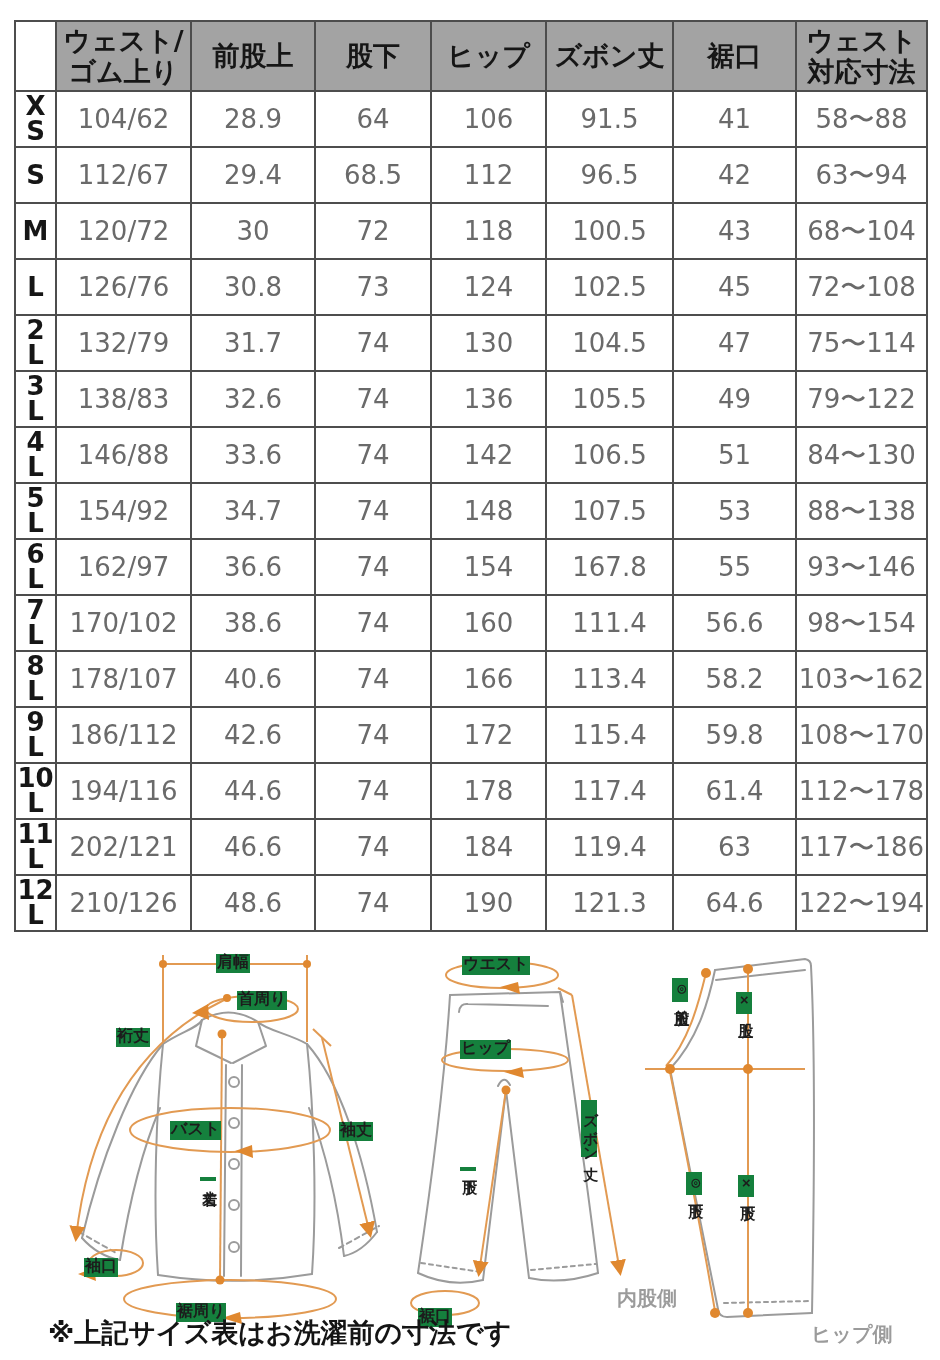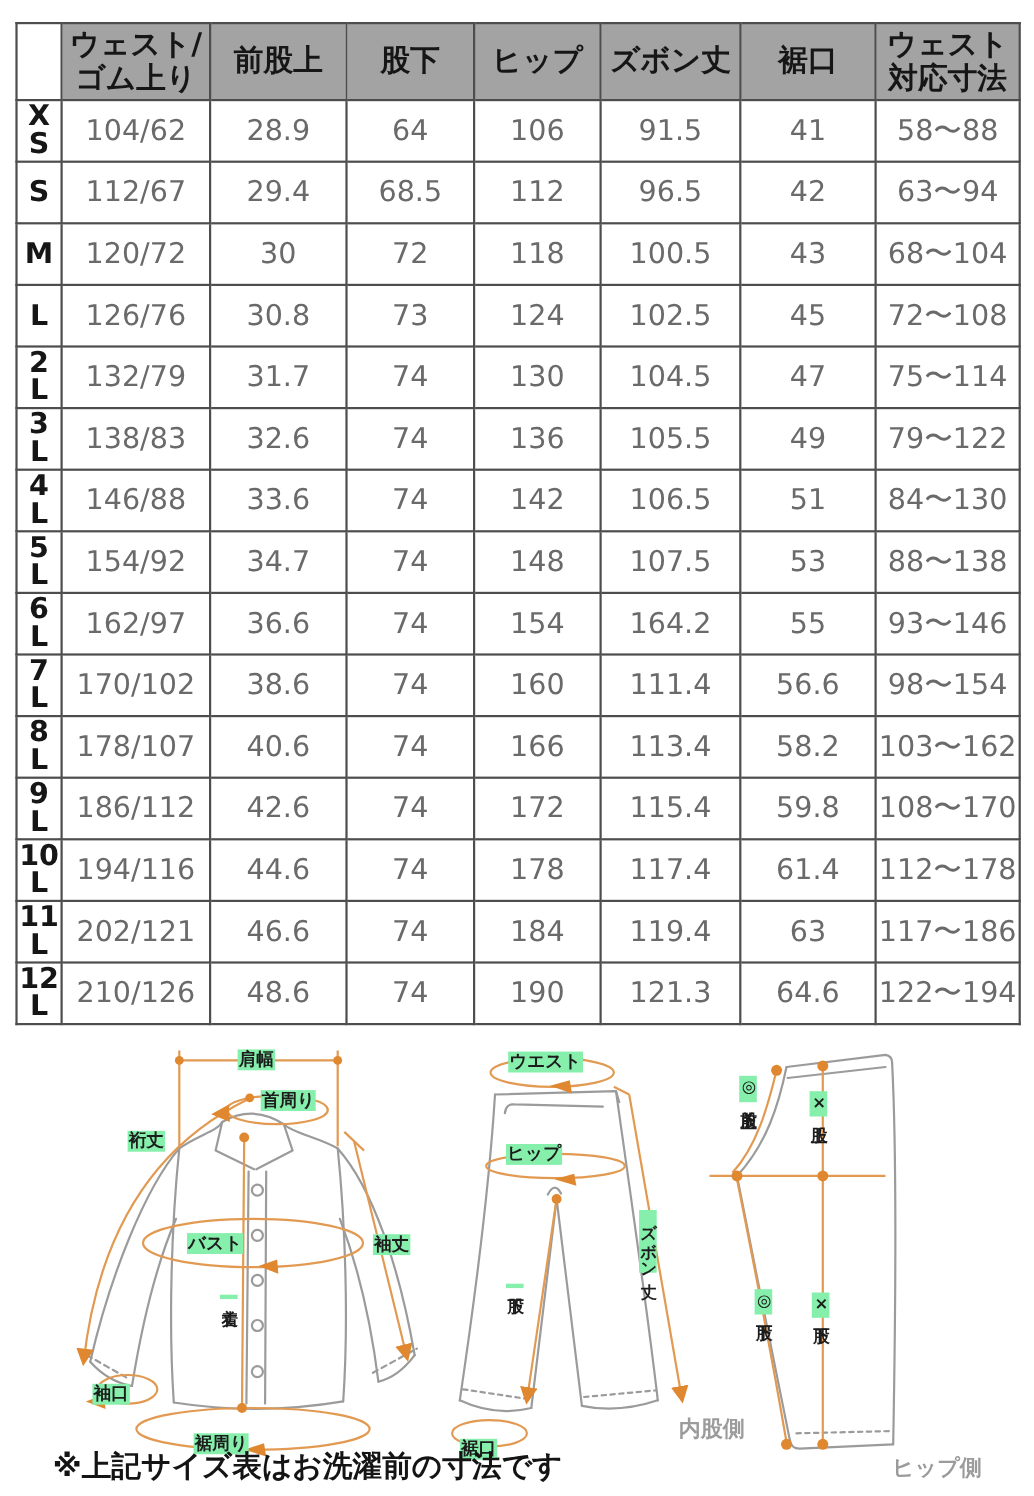--- a/index.html
+++ b/index.html
@@ -7,21 +7,21 @@
   .size-table{border-collapse:collapse;table-layout:fixed;margin:20px 0 0 14px;width:912px;}
   .size-table th,.size-table td{border:2px solid #4d4d4d;text-align:center;vertical-align:middle;padding:0;overflow:hidden;}
   .size-table thead th{background:#a3a3a3;color:#161616;font-size:27px;font-weight:bold;height:68px;line-height:1.15;white-space:pre-line;}
   .size-table thead th.corner{background:#ffffff;}
   .size-table tbody tr{height:56px;}
   .size-table tbody th{background:#ffffff;color:#161616;font-size:26px;font-weight:bold;line-height:0.95;white-space:pre-line;}
   .size-table tbody td{color:#6a6a6a;font-size:26px;font-weight:normal;line-height:1;}
   .diagrams{position:relative;width:940px;height:424px;}
   .diagram{position:absolute;}
   .diagram svg{display:block;position:absolute;left:0;top:0;}
-  .dlabel{position:absolute;font-size:16px;font-weight:bold;color:#1c1c1c;background:#86efac;line-height:1.05;padding:1px 1px;white-space:nowrap;}
+  .dlabel{position:absolute;font-size:16px;font-weight:bold;color:#1c1c1c;background:#15803d;line-height:1.05;padding:1px 1px;white-space:nowrap;font-family:Liberation Mono, monospace;}
   .dlabel.v{writing-mode:vertical-rl;text-orientation:upright;font-size:15px;letter-spacing:1px;padding:1px 0;}
   .glabel{position:absolute;font-size:20px;font-weight:bold;color:#9b9b9b;line-height:1;white-space:nowrap;}
   .note{position:absolute;left:48px;top:383px;font-size:27px;font-weight:bold;color:#141414;white-space:nowrap;}
 </style>
 </head>
 <body>
 
 <table class="size-table">
   <colgroup>
     <col style="width:41px">
@@ -133,21 +133,21 @@
         <td>53</td>
         <td>88〜138</td>
       </tr>
       <tr>
         <th>6
 L</th>
         <td>162/97</td>
         <td>36.6</td>
         <td>74</td>
         <td>154</td>
-        <td>164.2</td>
+        <td>167.8</td>
         <td>55</td>
         <td>93〜146</td>
       </tr>
       <tr>
         <th>7
 L</th>
         <td>170/102</td>
         <td>38.6</td>
         <td>74</td>
         <td>160</td>

